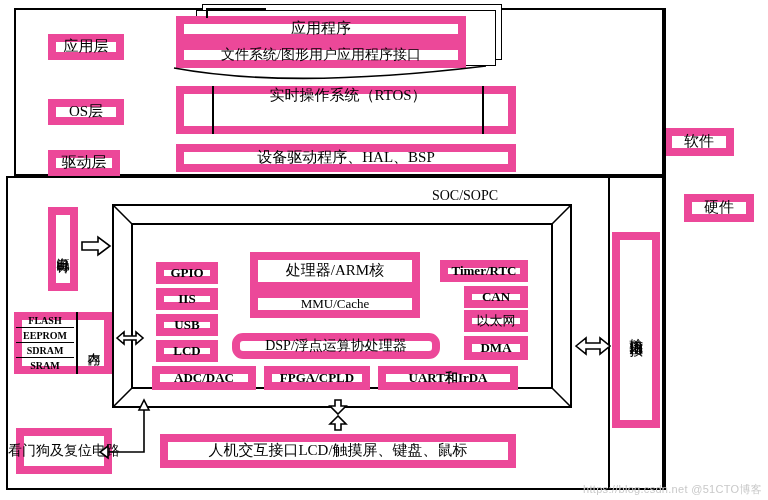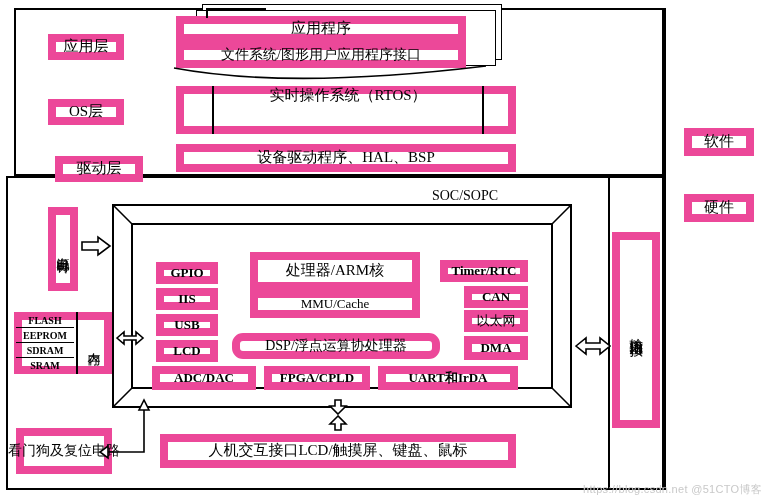--- a/index.html
+++ b/index.html
@@ -65,21 +65,21 @@
   <div class="abs" style="left:608px;top:176px;width:2px;height:314px;background:#000;"></div>
 
   <div class="bx t15" style="left:48px;top:34px;width:76px;height:26px;">
     <span>应用层</span>
   </div>
 
   <div class="bx t15" style="left:48px;top:99px;width:76px;height:26px;">
     <span>OS层</span>
   </div>
 
-  <div class="bx t15" style="left:48px;top:156px;width:88px;height:26px;margin-left:7px;">
+  <div class="bx t15" style="left:48px;top:150px;width:72px;height:26px;">
     <span>驱动层</span>
   </div>
 
   <div class="cascade" style="left:202px;top:4px;width:300px;height:56px;"></div>
   <div class="cascade" style="left:196px;top:10px;width:300px;height:56px;"></div>
 
   <div class="bx" style="left:176px;top:16px;width:290px;height:26px;">
     <span class="t15">应用程序</span>
   </div>
   <div class="bx" style="left:176px;top:42px;width:290px;height:26px;">
@@ -97,21 +97,21 @@
   <div class="abs" style="left:212px;top:86px;width:2px;height:48px;background:#000;"></div>
   <div class="abs" style="left:482px;top:86px;width:2px;height:48px;background:#000;"></div>
   <div class="abs" style="left:214px;top:86px;width:268px;height:48px;display:flex;align-items:flex-start;justify-content:center;">
     <span class="t15">实时操作系统（RTOS）</span>
   </div>
 
   <div class="bx" style="left:176px;top:144px;width:340px;height:28px;">
     <span class="t15">设备驱动程序、HAL、BSP</span>
   </div>
 
-  <div class="bx t15" style="left:684px;top:128px;width:70px;height:28px;">
+  <div class="bx t15" style="left:664px;top:128px;width:70px;height:28px;">
     <span>软件</span>
   </div>
   <div class="bx t15" style="left:684px;top:194px;width:70px;height:28px;">
     <span>硬件</span>
   </div>
 
   <div class="abs" style="left:664px;top:8px;width:2px;height:482px;background:#000;"></div>
 
   <div class="abs" style="left:400px;top:186px;width:130px;height:18px;text-align:center;">
     <span class="t14">SOC/SOPC</span>

